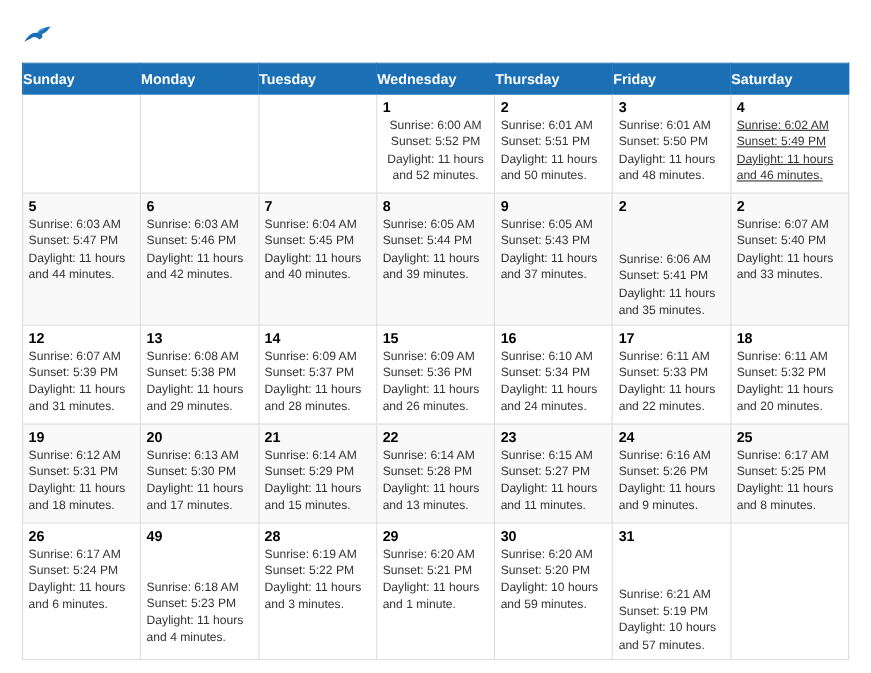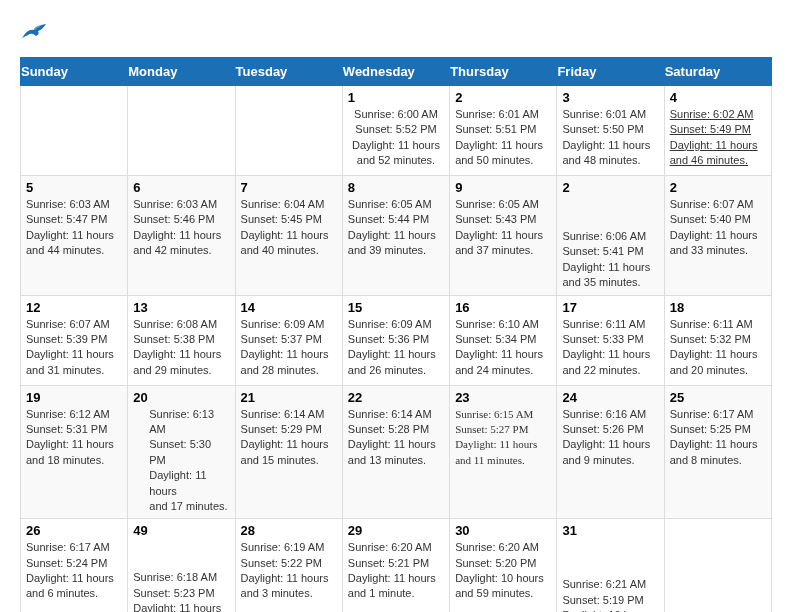--- a/index.html
+++ b/index.html
@@ -252,42 +252,42 @@
       <tr>
         <td>
           <span class="day-num">19</span>
           <div class="day-info" style="white-space: pre-line;">Sunrise: 6:12 AM
 Sunset: 5:31 PM
 Daylight: 11 hours
 and 18 minutes.</div>
         </td>
         <td>
           <span class="day-num">20</span>
-          <div class="day-info" style="white-space: pre-line; margin-left: 16px;">Sunrise: 6:13 AM
+          <div class="day-info" style="white-space: pre-line;">Sunrise: 6:13 AM
 Sunset: 5:30 PM
 Daylight: 11 hours
 and 17 minutes.</div>
         </td>
         <td>
           <span class="day-num">21</span>
           <div class="day-info" style="white-space: pre-line;">Sunrise: 6:14 AM
 Sunset: 5:29 PM
 Daylight: 11 hours
 and 15 minutes.</div>
         </td>
         <td>
           <span class="day-num">22</span>
           <div class="day-info" style="white-space: pre-line;">Sunrise: 6:14 AM
 Sunset: 5:28 PM
 Daylight: 11 hours
 and 13 minutes.</div>
         </td>
         <td>
           <span class="day-num">23</span>
-          <div class="day-info" style="white-space: pre-line; font-family: Liberation Serif, serif;">Sunrise: 6:15 AM
+          <div class="day-info" style="white-space: pre-line;">Sunrise: 6:15 AM
 Sunset: 5:27 PM
 Daylight: 11 hours
 and 11 minutes.</div>
         </td>
         <td>
           <span class="day-num">24</span>
           <div class="day-info" style="white-space: pre-line;">Sunrise: 6:16 AM
 Sunset: 5:26 PM
 Daylight: 11 hours
 and 9 minutes.</div>

